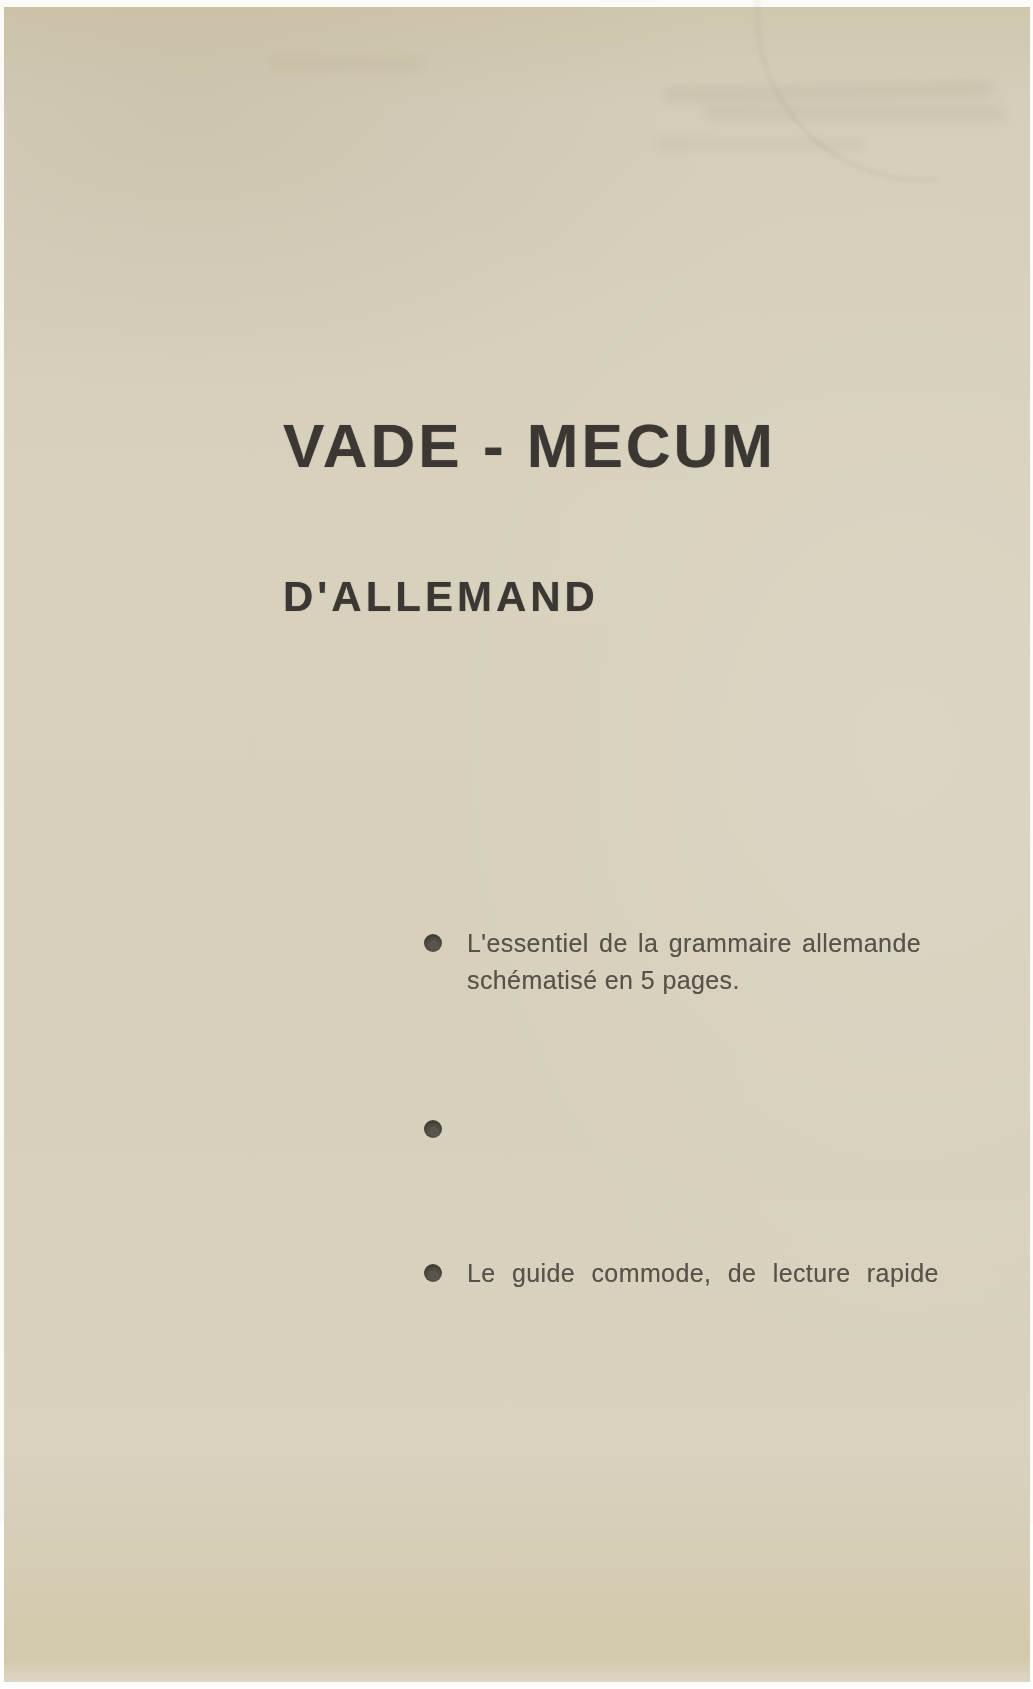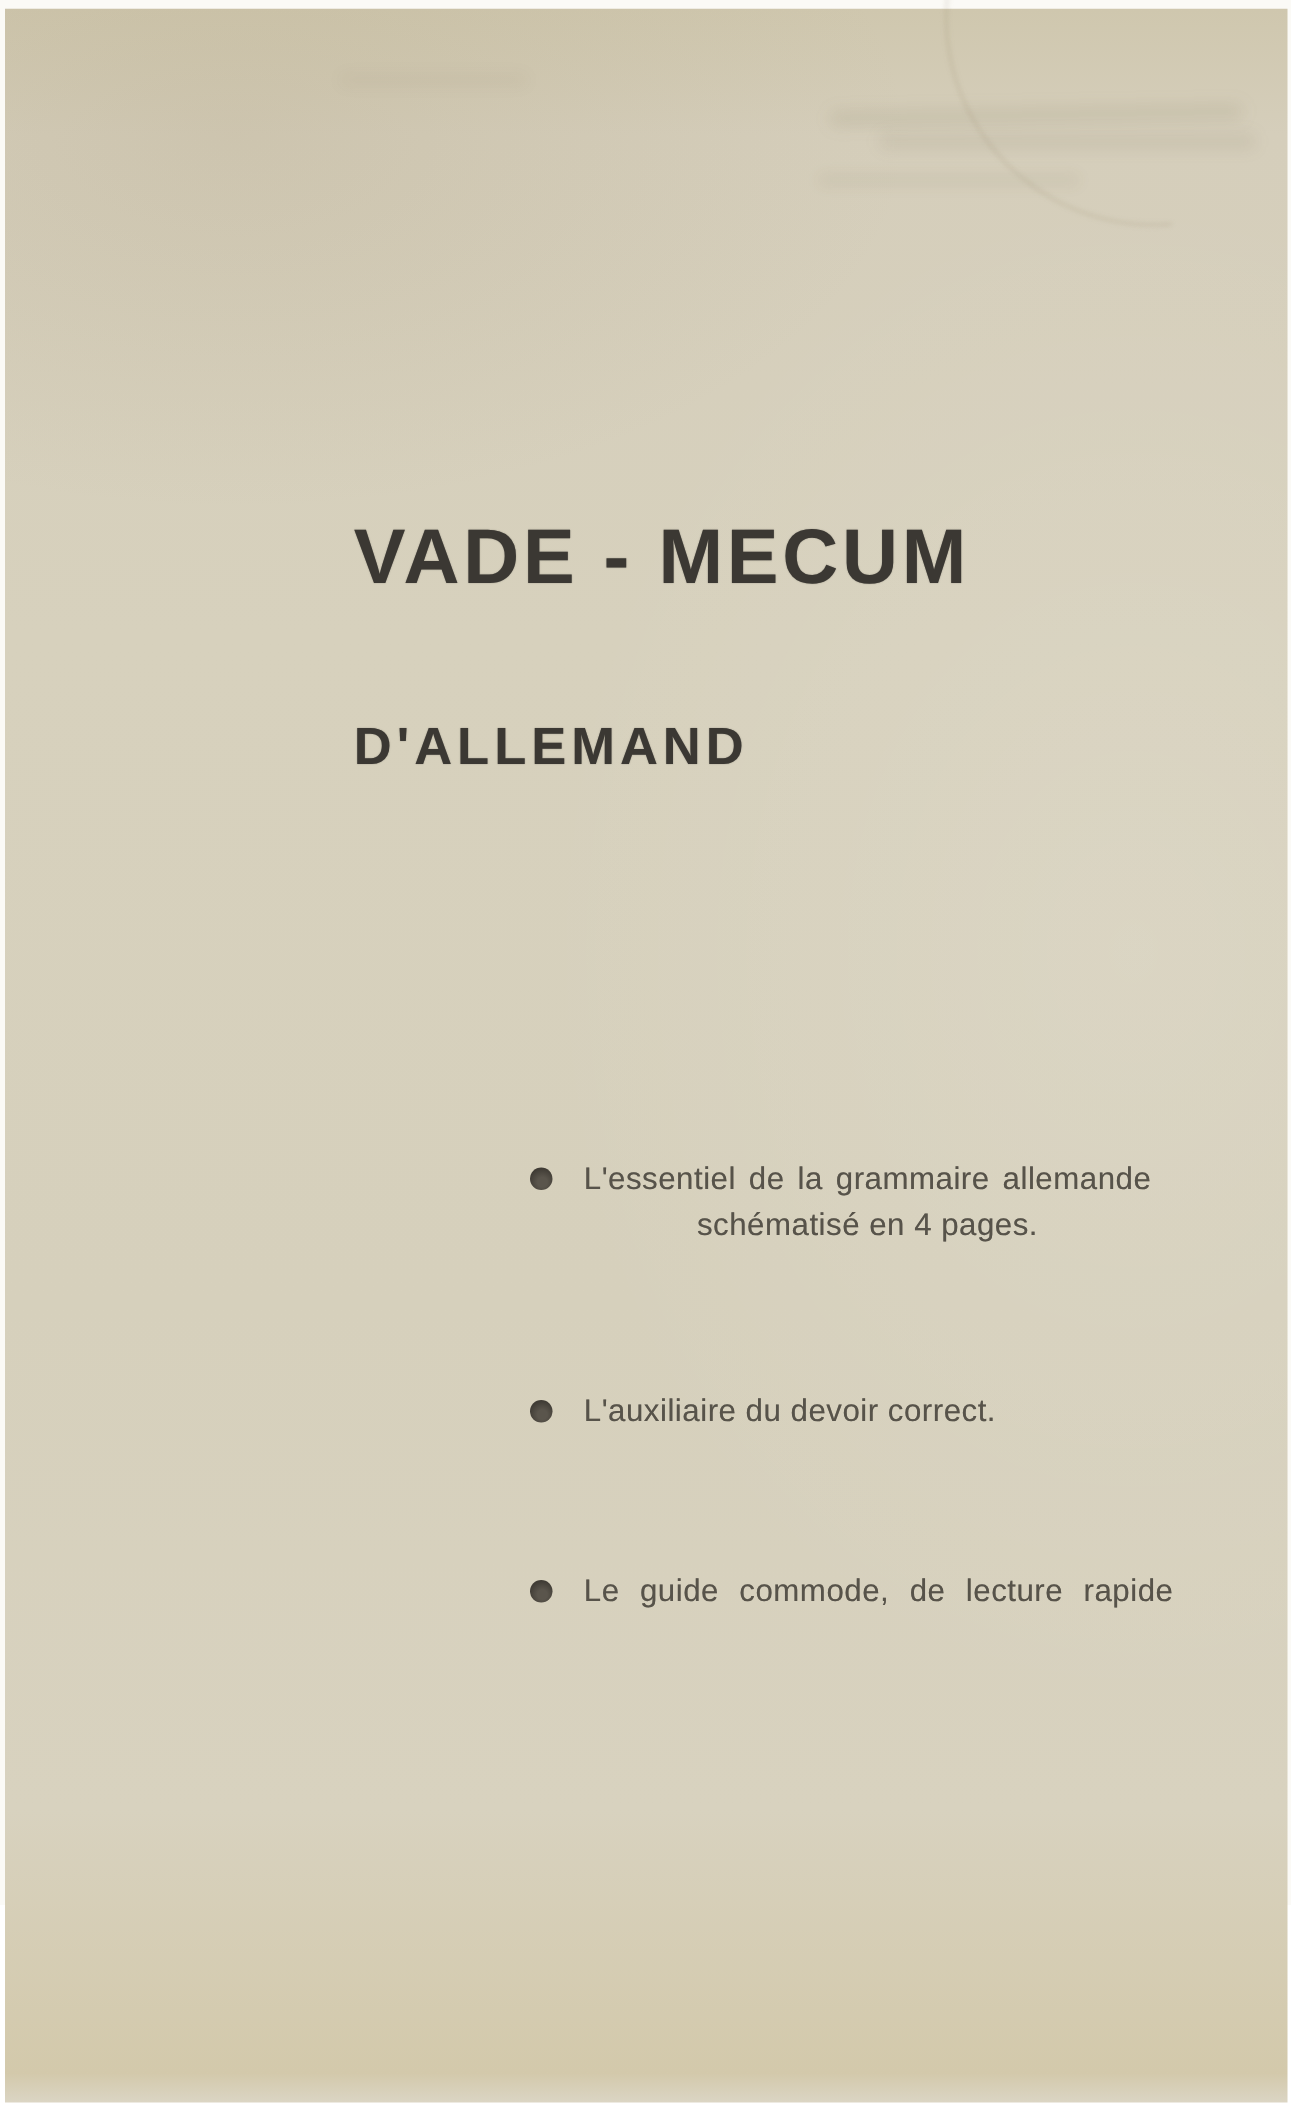--- a/index.html
+++ b/index.html
@@ -91,21 +91,21 @@
     list-style: none;
     width: 100%;
   }
   .item {
     position: absolute;
     left: 420px;
     width: 500px;
     display: flex;
     align-items: flex-start;
   }
-  .item.i1 { top: 918px; text-align: center; }
+  .item.i1 { top: 918px; }
   .item.i2 { top: 1104px; }
   .item.i3 { top: 1248px; }
   .dot {
     flex: 0 0 auto;
     width: 18px;
     height: 18px;
     margin-top: 9px;
     margin-right: 25px;
     border-radius: 50%;
     background: radial-gradient(circle at 55% 65%, #5a554c 0 25%, #403c35 70%);
@@ -140,29 +140,26 @@
       <span class="t1">VADE - MECUM</span>
       <span class="t2">D'ALLEMAND</span>
     </h1>
 
     <ul class="bullets">
 
       <li class="item i1">
         <span class="dot"></span>
         <div class="lines">
           <div class="spread1">L'essentiel de la grammaire allemande</div>
-          <div>schématisé en 4 pages.</div>
+          <div>schématisé en 5 pages.</div>
         </div>
       </li>
 
       <li class="item i2">
         <span class="dot"></span>
-        <div class="lines">
-          <div>L'auxiliaire du devoir correct.</div>
-        </div>
       </li>
 
       <li class="item i3">
         <span class="dot"></span>
         <div class="lines">
           <div class="spread2">Le guide commode, de lecture rapide</div>
         </div>
       </li>
 
     </ul>

